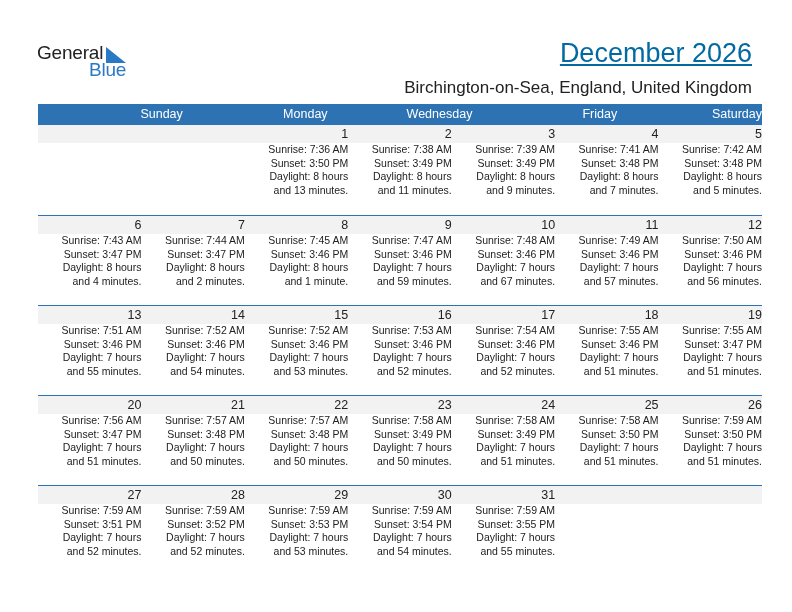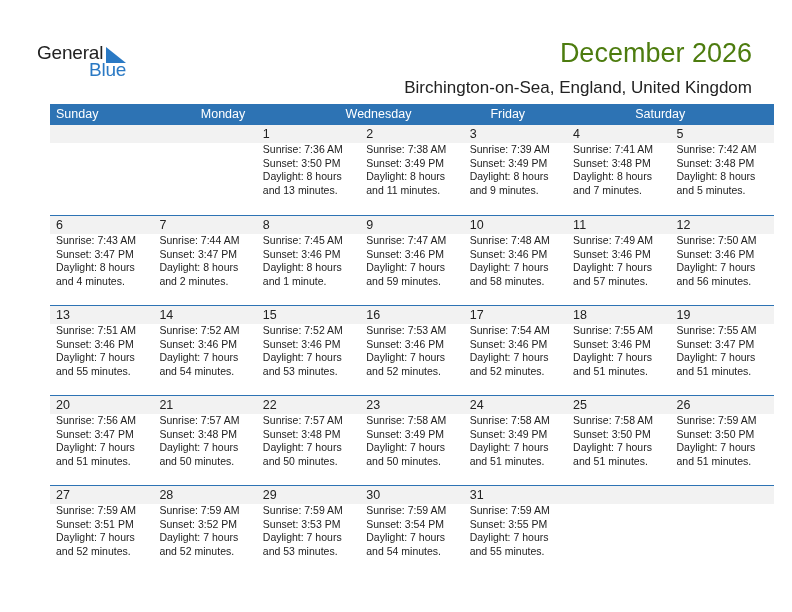--- a/index.html
+++ b/index.html
@@ -6,23 +6,23 @@
     body {
       width: 792px; height: 612px; background: #ffffff;
       font-family: "Liberation Sans", sans-serif; color: #222;
       position: relative; overflow: hidden;
     }
     .logo { position: absolute; left: 37px; top: 42px; width: 100px; height: 40px; }
     .logo-general { position: absolute; left: 0; top: 0; font-size: 19px; color: #222; letter-spacing: -0.2px; }
     .logo-blue { position: absolute; left: 52px; top: 17px; font-size: 19px; color: #2a79c4; letter-spacing: -0.2px; }
     .logo-tri { position: absolute; left: 69px; top: 5px; width: 0; height: 0;
       border-left: 20px solid transparent; border-bottom: 16px solid #2a79c4; transform: scaleX(-1); }
-    .title { position: absolute; right: 40px; top: 38px; font-size: 27px; color: #4d7c0f; }
+    .title { position: absolute; right: 40px; top: 38px; font-size: 27px; color: #0369a1; text-decoration: underline; }
     .location { position: absolute; right: 40px; top: 78px; font-size: 17px; color: #222; }
-    .cal { position: absolute; left: 50px; top: 104px; width: 724px; }
+    .cal { position: absolute; left: 38px; top: 104px; width: 724px; text-align: right; }
     .hdr { display: flex; background: #2d73b4; height: 21px; }
     .hdr div { flex: 1; color: #fff; font-size: 12.5px; padding-left: 6px; line-height: 21px; }
     .week { height: 90px; position: relative; }
     .week.sep { border-top: 1px solid #2d73b4; height: 89px; }
     .week .strip { position: absolute; left: 0; right: 0; top: 0; height: 18px; background: #f2f2f2; }
     .cells { position: absolute; left: 0; right: 0; top: 0; display: flex; }
     .cell { flex: 1; padding-left: 6px; }
     .dnum { font-size: 12.5px; height: 18px; line-height: 18px; color: #222; }
     .info { font-size: 10.5px; line-height: 13.6px; color: #222; }
   </style>
@@ -130,21 +130,21 @@
             <div class="info">Sunrise: 7:47 AM</div>
             <div class="info">Sunset: 3:46 PM</div>
             <div class="info">Daylight: 7 hours</div>
             <div class="info">and 59 minutes.</div>
           </div>
           <div class="cell">
             <div class="dnum">10</div>
             <div class="info">Sunrise: 7:48 AM</div>
             <div class="info">Sunset: 3:46 PM</div>
             <div class="info">Daylight: 7 hours</div>
-            <div class="info">and 58 minutes.</div>
+            <div class="info">and 67 minutes.</div>
           </div>
           <div class="cell">
             <div class="dnum">11</div>
             <div class="info">Sunrise: 7:49 AM</div>
             <div class="info">Sunset: 3:46 PM</div>
             <div class="info">Daylight: 7 hours</div>
             <div class="info">and 57 minutes.</div>
           </div>
           <div class="cell">
             <div class="dnum">12</div>

